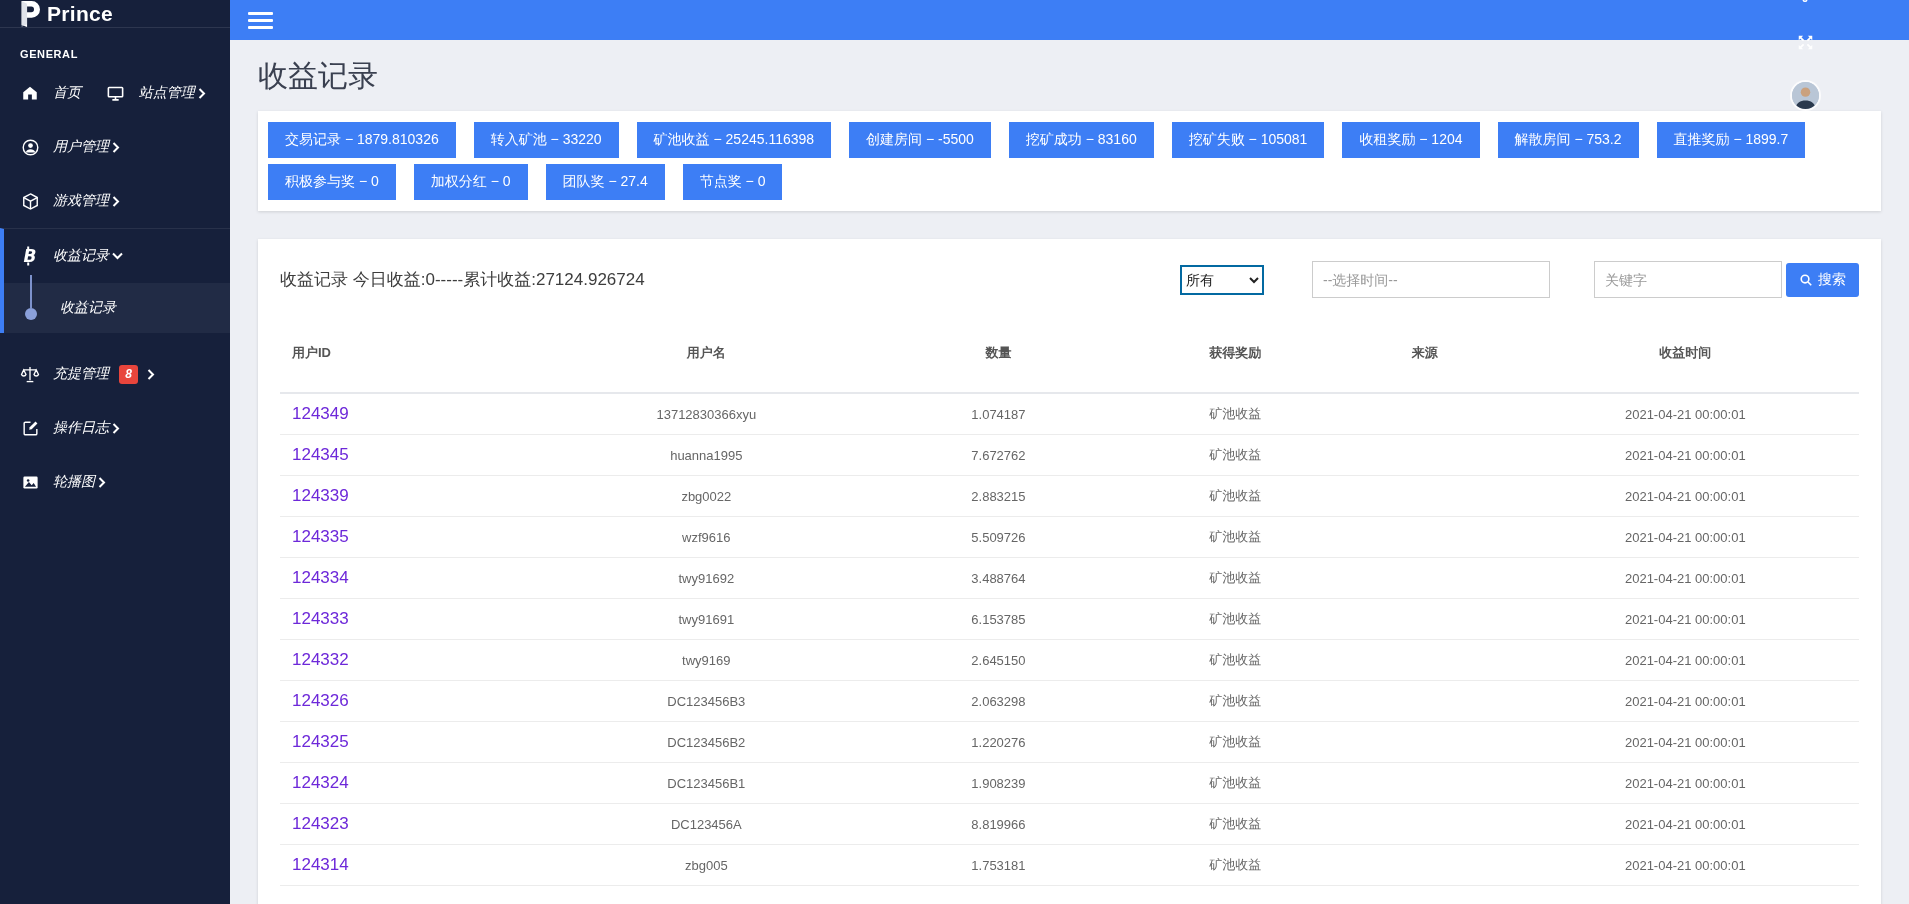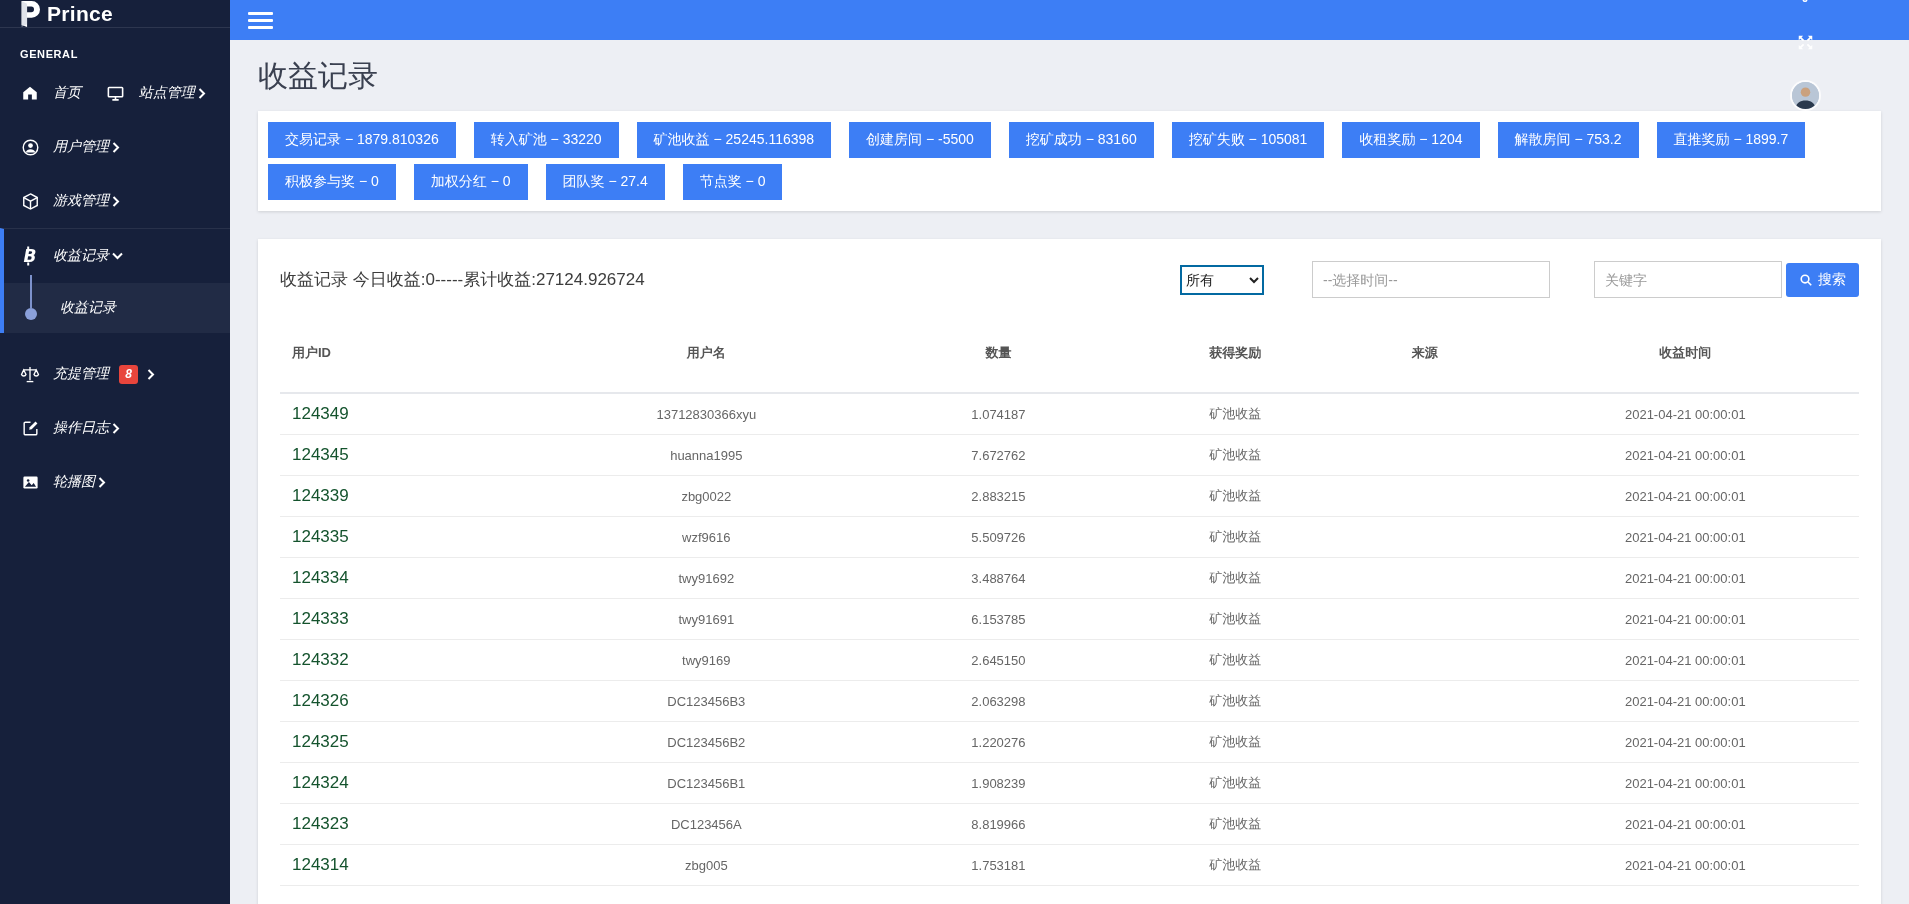--- a/index.html
+++ b/index.html
@@ -117,21 +117,21 @@
   table.data { width:100%; border-collapse:collapse; margin-top:34px; }
   table.data th {
     font-size:13px; color:#555; font-weight:bold; text-align:center;
     padding:12px 8px 30px; border-bottom:2px solid #e6e8ec;
   }
   table.data th:first-child { text-align:left; padding-left:12px; }
   table.data td {
     font-size:13px; color:#666; text-align:center; padding:10px 8px;
     border-bottom:1px solid #ececec; height:39px;
   }
-  table.data td.cell-id { text-align:left; color:#14532d; font-size:17px; padding-left:12px; }
+  table.data td.cell-id { text-align:left; color:#6d28d9; font-size:17px; padding-left:12px; }
 
   
   .pagination { display:flex; justify-content:flex-end; margin-top:28px; }
   .page-item {
     min-width:37px; height:38px; display:flex; align-items:center; justify-content:center;
     border:1px solid #dde2e8; background:#fff; color:#3d7ef5; font-size:16px;
     margin-left:-1px; padding:0 11px; cursor:pointer; user-select:none;
   }
   .page-item.first { margin-left:0; }
   .page-item.active { background:#4a90f4; border-color:#4a90f4; color:#fff; }

